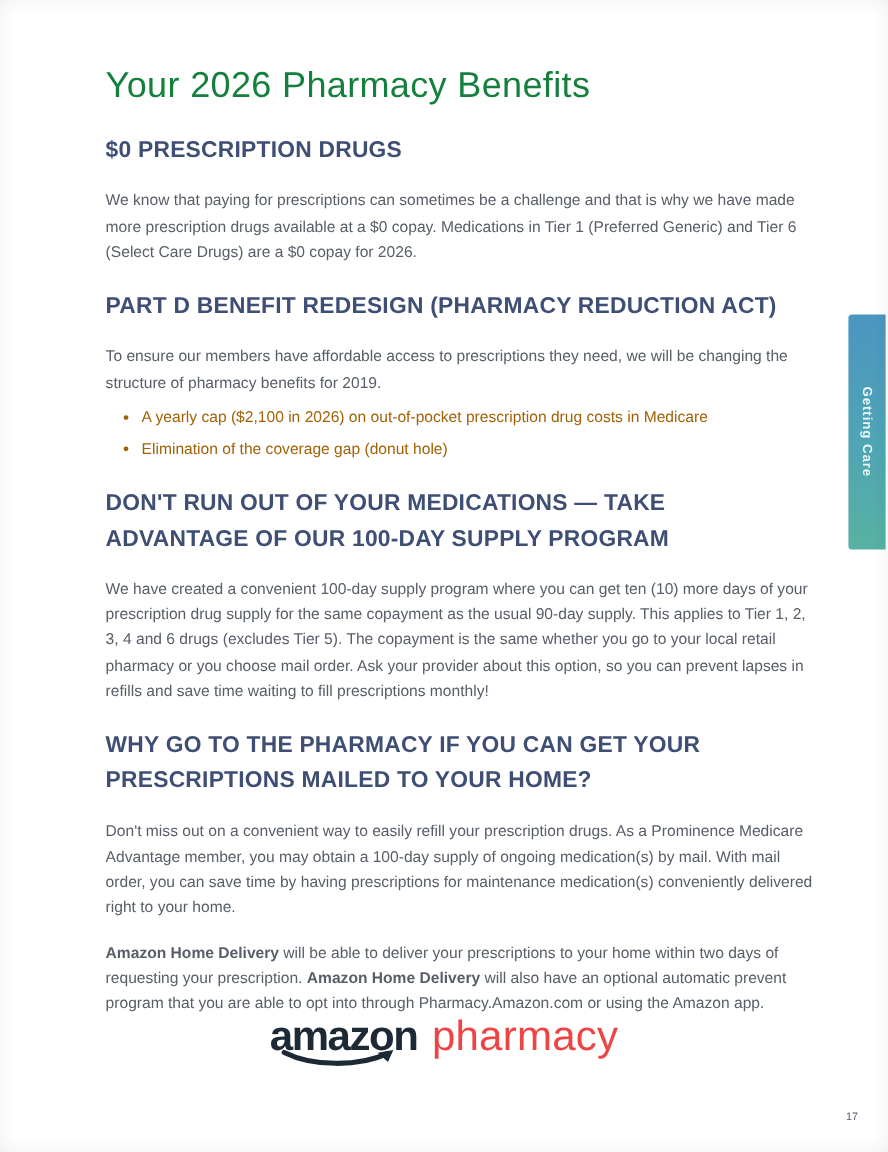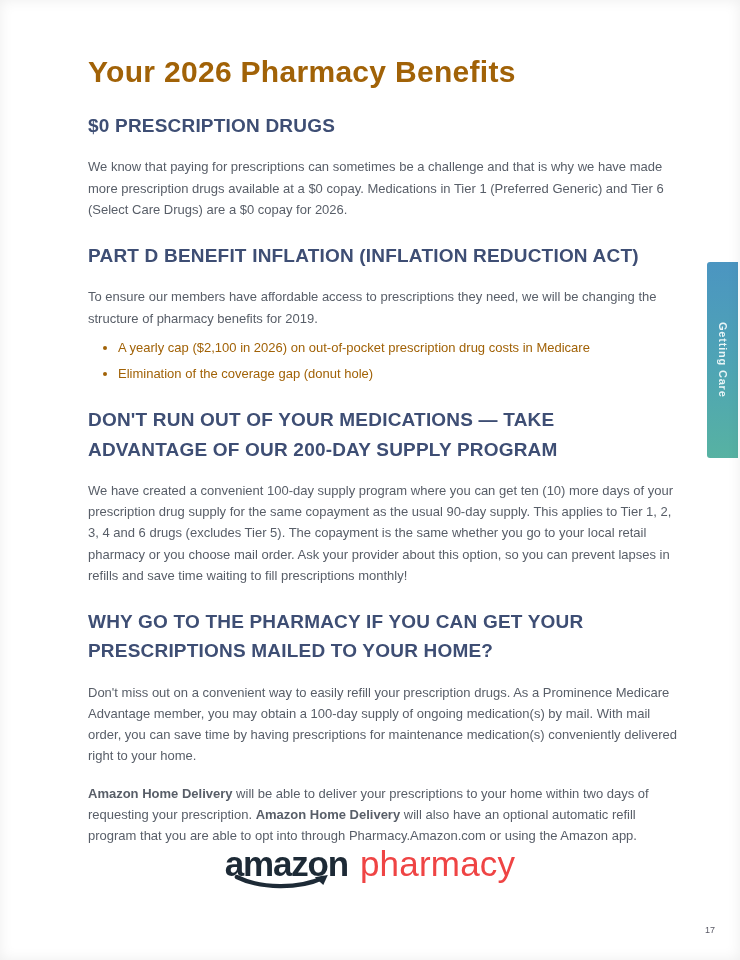--- a/index.html
+++ b/index.html
@@ -12,21 +12,21 @@
   }
   body::after {
     content:""; position:absolute; inset:0;
     box-shadow: inset 0 0 14px rgba(0,0,0,0.07);
     pointer-events:none;
   }
   .content {
     position:absolute; left:88px; top:54px; width:592px;
   }
   .page-title {
-    font-size:30px; font-weight:700; color:#a16207;
+    font-size:30px; font-weight:400; color:#15803d;
     letter-spacing:0.3px; margin:0 0 4px 0; line-height:1.2;
   }
   .section-heading {
     font-size:19px; font-weight:700; color:#3e4e74;
     margin:21px 0 8px 0; line-height:1.55; letter-spacing:0.2px;
   }
   .h-narrow { max-width:545px; }
   .body-para {
     font-size:13px; color:#585e68; margin:16px 0 8px 0; line-height:1.63;
   }
@@ -67,37 +67,37 @@
 
 <main class="content">
   <h1 class="page-title">Your 2026 Pharmacy Benefits</h1>
 
   <section>
     <h2 class="section-heading">$0 PRESCRIPTION DRUGS</h2>
     <p class="body-para">We know that paying for prescriptions can sometimes be a challenge and that is why we have made more prescription drugs available at a $0 copay. Medications in Tier 1 (Preferred Generic) and Tier 6 (Select Care Drugs) are a $0 copay for 2026.</p>
   </section>
 
   <section>
-    <h2 class="section-heading">PART D BENEFIT INFLATION (INFLATION REDUCTION ACT)</h2>
+    <h2 class="section-heading">PART D BENEFIT REDESIGN (PHARMACY REDUCTION ACT)</h2>
     <p class="body-para">To ensure our members have affordable access to prescriptions they need, we will be changing the structure of pharmacy benefits for 2019.</p>
     <ul class="bullet-list">
       <li>A yearly cap ($2,100 in 2026) on out-of-pocket prescription drug costs in Medicare</li>
       <li>Elimination of the coverage gap (donut hole)</li>
     </ul>
   </section>
 
   <section>
-    <h2 class="section-heading h-narrow">DON'T RUN OUT OF YOUR MEDICATIONS — TAKE ADVANTAGE OF OUR 200-DAY SUPPLY PROGRAM</h2>
+    <h2 class="section-heading h-narrow">DON'T RUN OUT OF YOUR MEDICATIONS — TAKE ADVANTAGE OF OUR 100-DAY SUPPLY PROGRAM</h2>
     <p class="body-para">We have created a convenient 100-day supply program where you can get ten (10) more days of your prescription drug supply for the same copayment as the usual 90-day supply. This applies to Tier 1, 2, 3, 4 and 6 drugs (excludes Tier 5). The copayment is the same whether you go to your local retail pharmacy or you choose mail order. Ask your provider about this option, so you can prevent lapses in refills and save time waiting to fill prescriptions monthly!</p>
   </section>
 
   <section>
     <h2 class="section-heading h-narrow">WHY GO TO THE PHARMACY IF YOU CAN GET YOUR PRESCRIPTIONS MAILED TO YOUR HOME?</h2>
     <p class="body-para">Don't miss out on a convenient way to easily refill your prescription drugs. As a Prominence Medicare Advantage member, you may obtain a 100-day supply of ongoing medication(s) by mail. With mail order, you can save time by having prescriptions for maintenance medication(s) conveniently delivered right to your home.</p>
-    <p class="body-para"><strong>Amazon Home Delivery</strong><span> will be able to deliver your prescriptions to your home within two days of requesting your prescription. </span><strong>Amazon Home Delivery</strong><span> will also have an optional automatic refill program that you are able to opt into through Pharmacy.Amazon.com or using the Amazon app.</span></p>
+    <p class="body-para"><strong>Amazon Home Delivery</strong><span> will be able to deliver your prescriptions to your home within two days of requesting your prescription. </span><strong>Amazon Home Delivery</strong><span> will also have an optional automatic prevent program that you are able to opt into through Pharmacy.Amazon.com or using the Amazon app.</span></p>
   </section>
 </main>
 
 <div class="logo">
   <span class="amz-wordmark">
     <span>amazon</span>
     <svg class="amz-smile" width="100" height="18" viewBox="0 0 100 18">
       <path d="M4 3 C 28 15, 66 15, 90 4" fill="none" stroke="#1d2a36" stroke-width="4.2" stroke-linecap="round"></path>
       <path d="M95 1 L82 3.2 L90.5 11 Z" fill="#1d2a36"></path>
     </svg>

